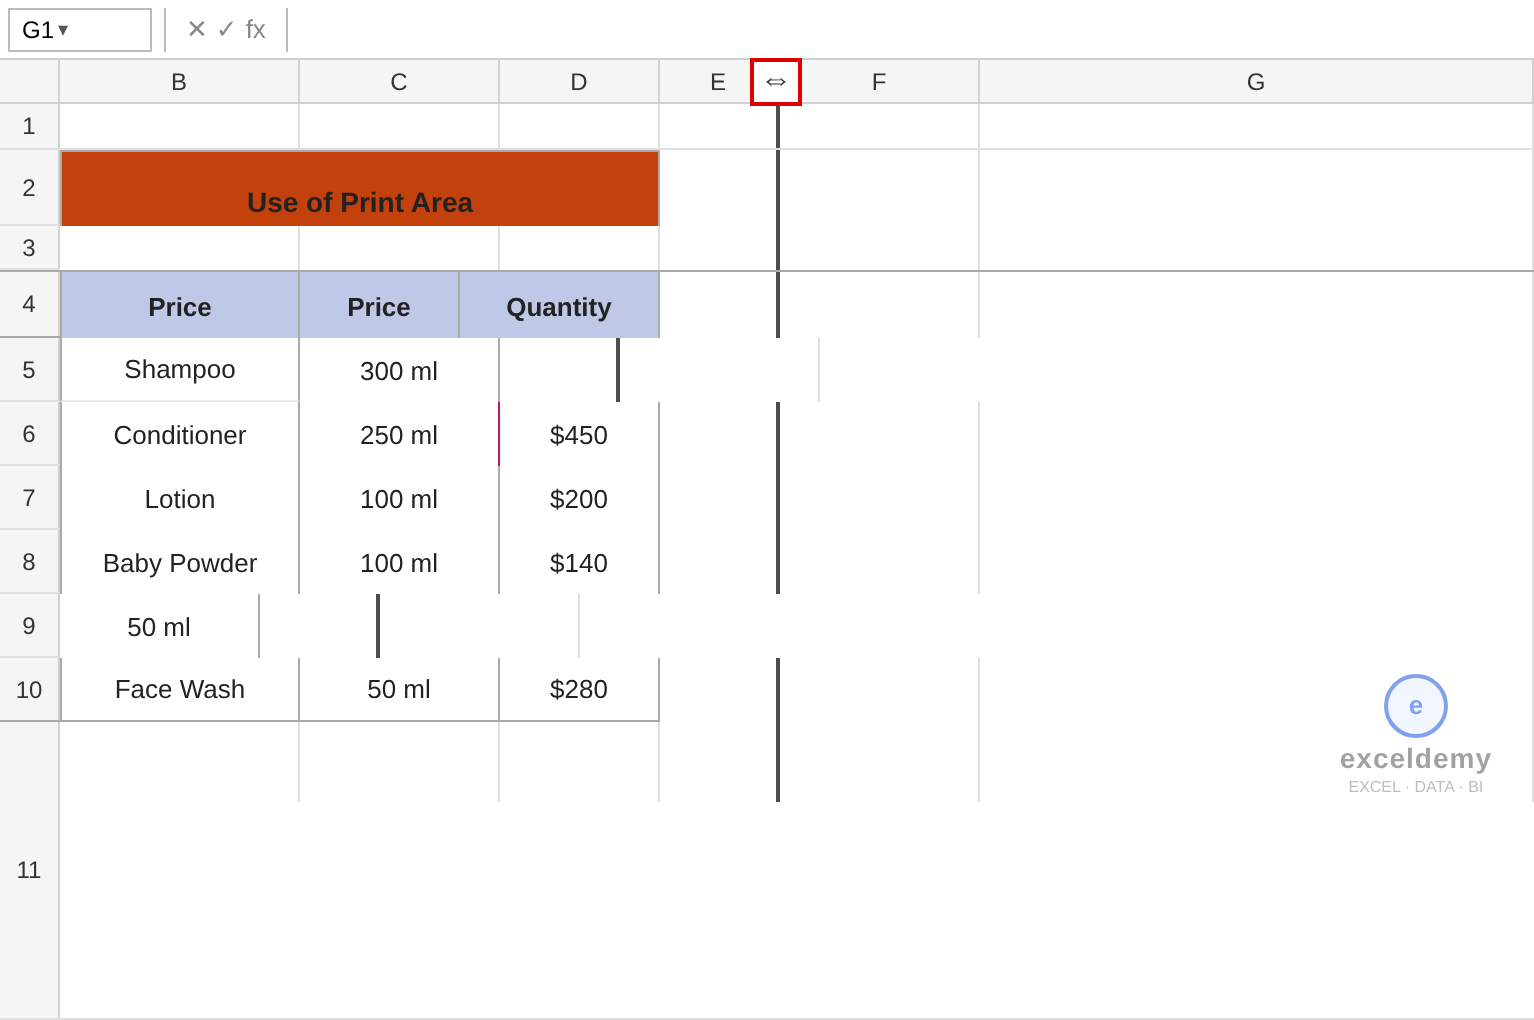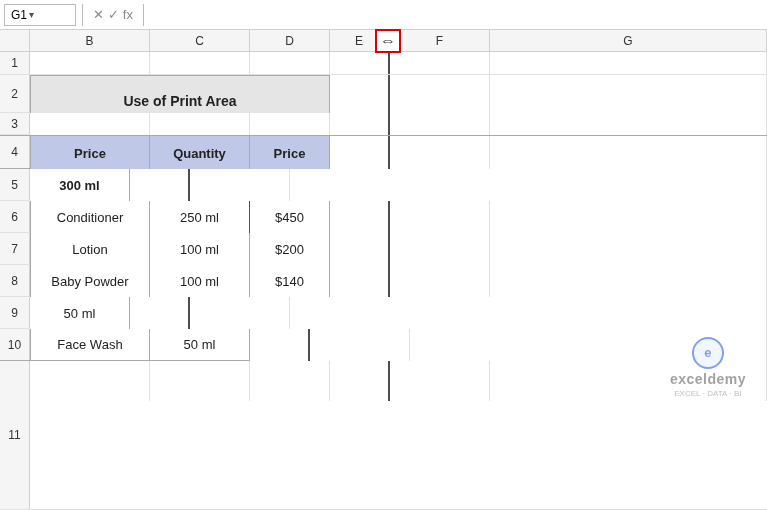--- a/index.html
+++ b/index.html
@@ -264,21 +264,21 @@
         <div class="cell col-b"></div>
         <div class="cell col-c"></div>
         <div class="cell col-d"></div>
         <div class="cell col-e" style="border-right:2px solid #4d4d4d;"></div>
         <div class="cell col-f"></div>
         <div class="cell col-g"></div>
       </div>
 
       <div class="row row-h-32" style="height:38px;">
         <div class="row-num">2</div>
-        <div class="cell col-b cell-border-left" style="width:300px; min-width:300px; border:1px solid #aaa; background:#e5e5e5; font-weight:bold; font-size:14px; justify-content:center; height:52px;">
+        <div class="cell col-b cell-border-left" style="width:300px; min-width:300px; border:1px solid #aaa; background:#c2410c; font-weight:bold; font-size:14px; justify-content:center; height:52px;">
           <span>Use of Print Area</span>
         </div>
         <div class="cell" style="width:0;min-width:0;padding:0;border:none;"></div>
         <div class="cell col-e" style="border-right:2px solid #4d4d4d; height:38px;"></div>
         <div class="cell col-f" style="height:38px;"></div>
         <div class="cell col-g" style="height:38px;"></div>
       </div>
 
       <div class="row" style="height:22px;">
         <div class="row-num">3</div>
@@ -288,34 +288,37 @@
         <div class="cell col-e" style="border-right:2px solid #4d4d4d;"></div>
         <div class="cell col-f"></div>
         <div class="cell col-g"></div>
       </div>
 
       <div class="row" style="height:34px; border-top:1px solid #aaa; border-bottom:1px solid #aaa;">
         <div class="row-num">4</div>
         <div class="cell col-b header-cell" style="border-left:1px solid #aaa; border-right:1px solid #aaa; height:34px;">
           <span>Price</span>
         </div>
+        <div class="cell col-d header-cell" style="border-right:1px solid #aaa; height:34px;">
+          <span>Price</span>
+        </div>
         <div class="cell col-c header-cell" style="border-right:1px solid #aaa; height:34px;">
           <span>Quantity</span>
-        </div>
-        <div class="cell col-d header-cell" style="border-right:1px solid #aaa; height:34px;">
-          <span>Price</span>
         </div>
         <div class="cell col-e" style="border-right:2px solid #4d4d4d; height:34px;"></div>
         <div class="cell col-f" style="height:34px;"></div>
         <div class="cell col-g" style="height:34px;"></div>
       </div>
 
       <div class="row" style="height:32px;">
         <div class="row-num">5</div>
-        <div class="cell col-c" style="border-right:1px solid #aaa; height:32px;font-weight:bold;">
+        <div class="cell col-b" style="border-left:1px solid #aaa; border-right:1px solid #aaa; border-bottom:1px solid #e8e8e8; height:32px;">
+          <span>Shampoo</span>
+        </div>
+        <div class="cell col-c" style="border-right:1px solid #aaa; height:32px;">
           <span>300 ml</span>
         </div>
         <div class="cell col-e" style="border-right:2px solid #4d4d4d; height:32px;"></div>
         <div class="cell col-f" style="height:32px;"></div>
         <div class="cell col-g" style="height:32px;"></div>
       </div>
 
       <div class="row" style="height:32px;">
         <div class="row-num">6</div>
         <div class="cell col-b" style="border-left:1px solid #aaa; border-right:1px solid #aaa; height:32px;">
@@ -374,20 +377,23 @@
         <div class="cell col-g" style="height:32px;"></div>
       </div>
 
       <div class="row" style="height:32px; border-bottom:1px solid #aaa;">
         <div class="row-num">10</div>
         <div class="cell col-b" style="border-left:1px solid #aaa; border-right:1px solid #aaa; border-bottom:1px solid #aaa; height:32px;">
           <span>Face Wash</span>
         </div>
         <div class="cell col-c" style="border-right:1px solid #aaa; border-bottom:1px solid #aaa; height:32px;">
           <span>50 ml</span>
+        </div>
+        <div class="cell col-d" style="border-right:1px solid #aaa; border-bottom:1px solid #aaa; height:32px;">
+          <span>$280</span>
         </div>
         <div class="cell col-e" style="border-right:2px solid #4d4d4d; height:32px;"></div>
         <div class="cell col-f" style="height:32px;"></div>
         <div class="cell col-g" style="height:32px;"></div>
       </div>
 
       <div class="row watermark-area" style="height:40px; flex:1; position:relative;">
         <div class="row-num">11</div>
         <div class="cell col-b" style="height:40px;"></div>
         <div class="cell col-c" style="height:40px;"></div>

